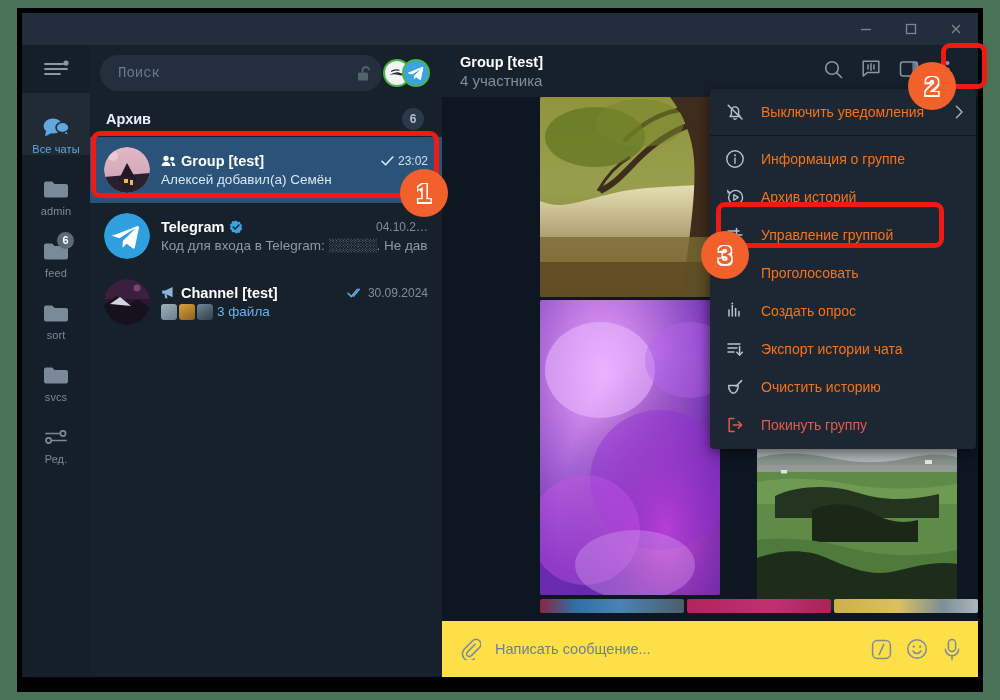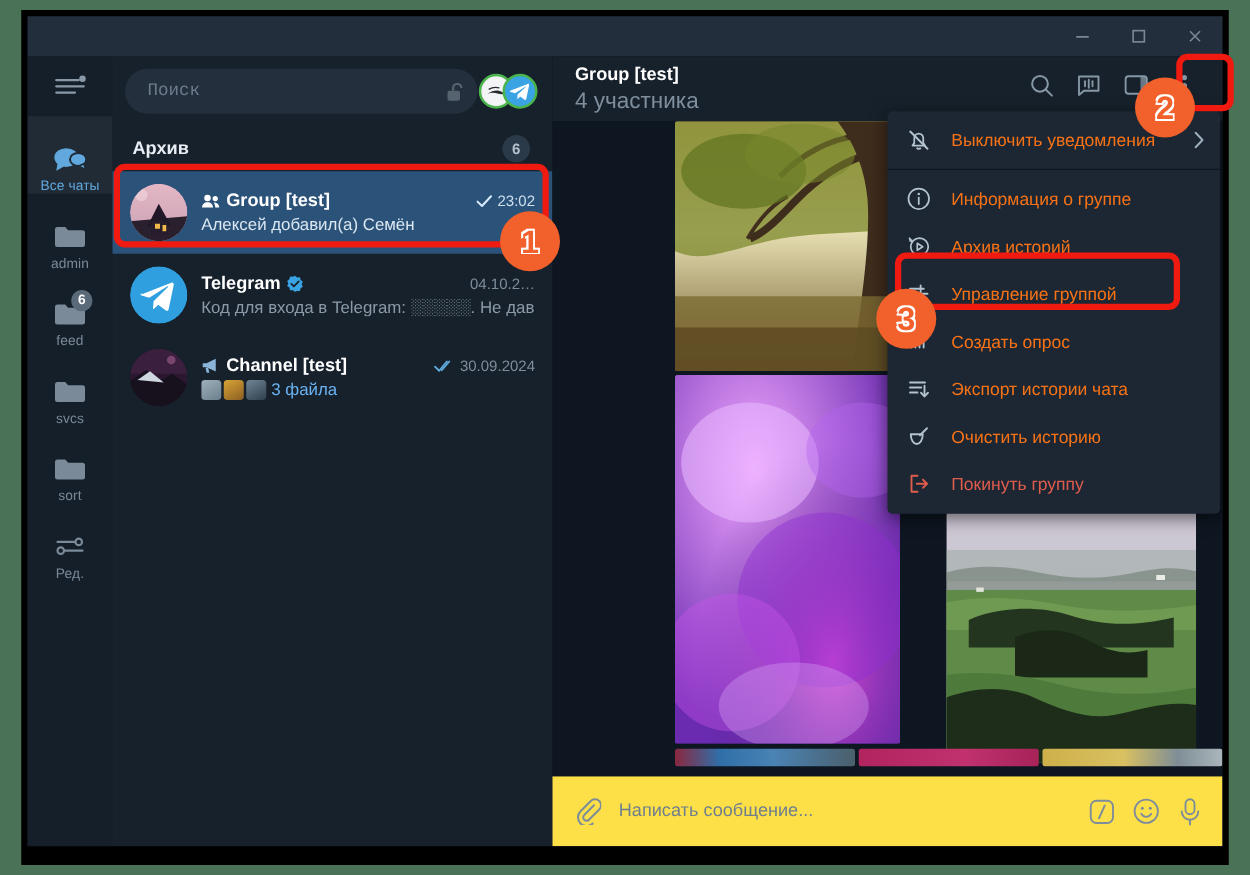--- a/index.html
+++ b/index.html
@@ -142,21 +142,21 @@
   .thumbs { display: flex; gap: 2px; }
   .thumbs i { width: 16px; height: 16px; border-radius: 3px; display: block; }
 
   
   .chat-col { flex: 1; display: flex; flex-direction: column; background: #0e1621; min-width: 0; position: relative; }
   .chat-head {
     height: 52px; flex: 0 0 52px; background: #17212b;
     display: flex; align-items: center; padding: 0 14px 0 18px;
   }
   .ch-title { font-size: 14.5px; font-weight: 700; color: #fff; }
-  .ch-sub { font-size: 18px; color: #7f8e9d; margin-top: 2px; }
+  .ch-sub { font-size: 15px; color: #7f8e9d; margin-top: 2px; }
   .ch-actions { margin-left: auto; display: flex; align-items: center; gap: 4px; }
   .ch-btn {
     width: 34px; height: 34px; border-radius: 17px;
     display: flex; align-items: center; justify-content: center; color: #8697a6;
   }
 
   .msgs { flex: 1; position: relative; overflow: hidden; background: #0e1621; }
   .photo { position: absolute; border-radius: 2px; overflow: hidden; }
 
   .composer {
@@ -275,30 +275,30 @@
         </div>
         <div class="rail-label">feed</div>
       </div>
 
       <div class="rail-item">
         <div class="rail-icon">
           <svg width="28" height="22" viewBox="0 0 28 22">
                 <path d="M2 5.5a2 2 0 012-2h6.2l2.3 2.6H24a2 2 0 012 2v9.4a2 2 0 01-2 2H4a2 2 0 01-2-2z" fill="currentColor"></path>
               </svg>
         </div>
-        <div class="rail-label">svcs</div>
+        <div class="rail-label">sort</div>
       </div>
 
       <div class="rail-item">
         <div class="rail-icon">
           <svg width="28" height="22" viewBox="0 0 28 22">
                 <path d="M2 5.5a2 2 0 012-2h6.2l2.3 2.6H24a2 2 0 012 2v9.4a2 2 0 01-2 2H4a2 2 0 01-2-2z" fill="currentColor"></path>
               </svg>
         </div>
-        <div class="rail-label">sort</div>
+        <div class="rail-label">svcs</div>
       </div>
 
       <div class="rail-item">
         <div class="rail-icon">
           <svg width="26" height="20" viewBox="0 0 26 20">
             <line x1="3" y1="6.5" x2="17" y2="6.5" stroke="currentColor" stroke-width="1.7" stroke-linecap="round"></line>
             <circle cx="20" cy="6.5" r="2.6" fill="none" stroke="currentColor" stroke-width="1.7"></circle>
             <line x1="9" y1="13.5" x2="23" y2="13.5" stroke="currentColor" stroke-width="1.7" stroke-linecap="round"></line>
             <circle cx="5.6" cy="13.5" r="2.6" fill="none" stroke="currentColor" stroke-width="1.7"></circle>
           </svg>
@@ -654,20 +654,24 @@
               <line x1="3" y1="6" x2="14" y2="6" stroke="currentColor" stroke-width="1.5" stroke-linecap="round"></line>
               <line x1="3" y1="10" x2="17" y2="10" stroke="currentColor" stroke-width="1.5" stroke-linecap="round"></line>
               <line x1="3" y1="14" x2="14" y2="14" stroke="currentColor" stroke-width="1.5" stroke-linecap="round"></line>
               <line x1="11.5" y1="3.4" x2="11.5" y2="8.6" stroke="currentColor" stroke-width="1.5" stroke-linecap="round"></line>
               <line x1="6.5" y1="11.4" x2="6.5" y2="16.6" stroke="currentColor" stroke-width="1.5" stroke-linecap="round"></line>
             </svg>
           </span>
           <span>Управление группой</span>
         </div>
 
+        <div class="menu-item">
+          <span class="mi-ic"></span>
+          <span>Проголосовать</span>
+        </div>
 
         <div class="menu-item">
           <span class="mi-ic">
             <svg width="20" height="20" viewBox="0 0 20 20">
               <line x1="4" y1="9" x2="4" y2="15" stroke="currentColor" stroke-width="1.5" stroke-linecap="round"></line>
               <line x1="7.3" y1="4.6" x2="7.3" y2="15" stroke="currentColor" stroke-width="1.5" stroke-linecap="round"></line>
               <line x1="10.6" y1="7.5" x2="10.6" y2="15" stroke="currentColor" stroke-width="1.5" stroke-linecap="round"></line>
               <line x1="13.9" y1="10.5" x2="13.9" y2="15" stroke="currentColor" stroke-width="1.5" stroke-linecap="round"></line>
               <circle cx="7.3" cy="2.4" r=".9" fill="currentColor"></circle>
             </svg>

